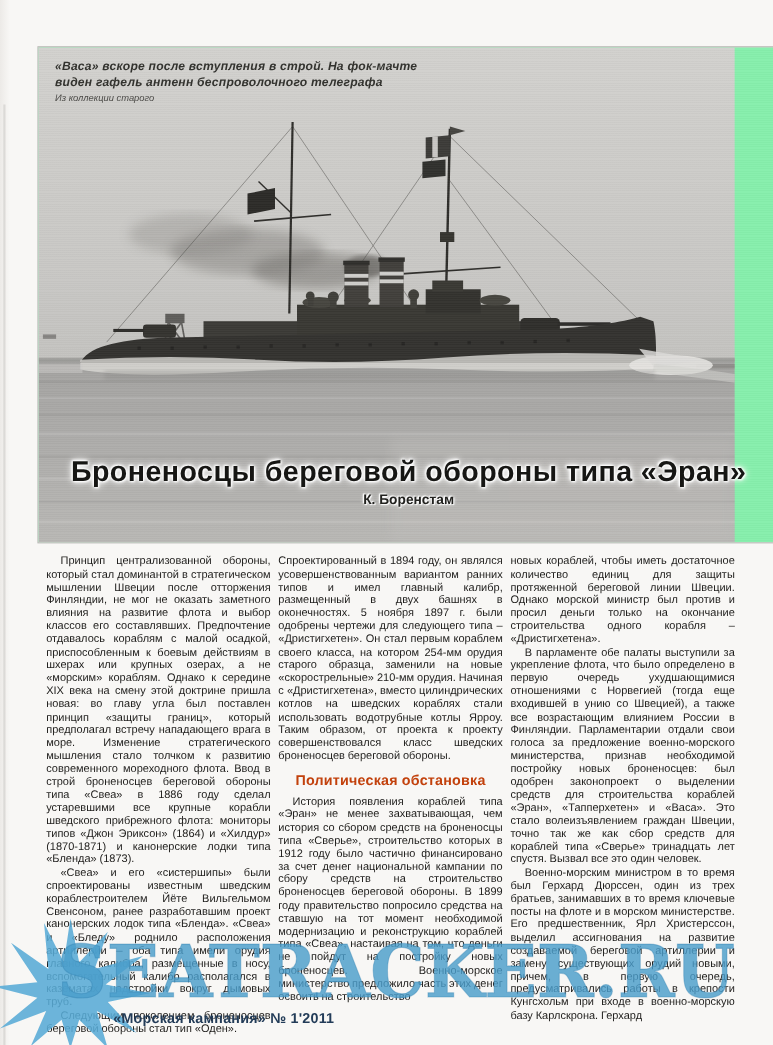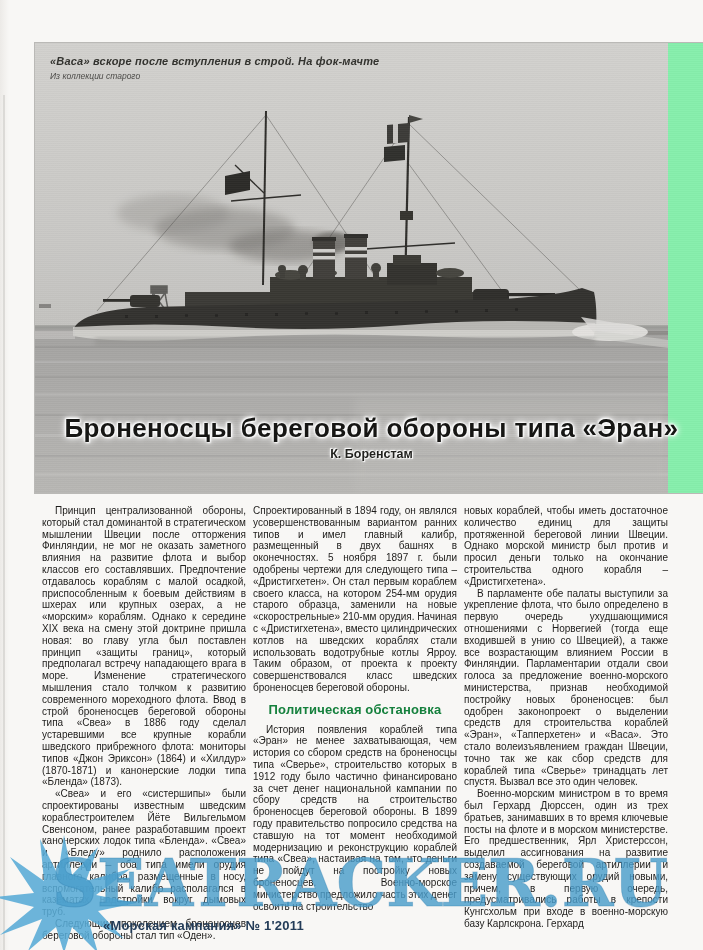--- a/index.html
+++ b/index.html
@@ -32,21 +32,21 @@
     text-shadow:0 0 2px #fff,0 0 4px #fff,1px 1px 1px #fff,-1px -1px 1px #fff;}
 
   
   .columns{position:absolute;left:42px;top:505px;width:627px;z-index:2;
     display:grid;grid-template-columns:204px 204px 204px;column-gap:7px;}
   .col{font-size:10px;line-height:11.8px;color:#1d1c1a;text-align:justify;
     text-justify:inter-word;hyphens:auto;-webkit-hyphens:auto;word-spacing:-0.2px;}
   .para{margin:0;text-indent:13px;}
   .para.noindent{text-indent:0;}
   .col-heading{font-weight:bold;font-size:13px;text-align:center;text-indent:0;
-    margin:10px 0 8px 0;color:#15803d;letter-spacing:.2px;}
+    margin:10px 0 8px 0;color:#c2410c;letter-spacing:.2px;}
 
   
   .footer-pagenum{position:absolute;left:26px;top:917px;z-index:7;
     font-weight:bold;font-size:10.5px;color:#233c58;margin-top:44px;}
   .footer-journal{position:absolute;left:103px;top:918px;z-index:7;
     font-weight:bold;font-size:13px;letter-spacing:.2px;color:#233c58;}
 
   
   .wm-star{position:absolute;left:-14px;top:835px;z-index:5;}
   .wm-text{position:absolute;left:52px;top:846px;z-index:6;}
@@ -196,20 +196,21 @@
       <polygon points="546,274 604,284 560,291" fill="#dcdbd8" opacity="0.85"></polygon>
       <path d="M560,288 Q600,292 633,297 L633,305 Q595,300 558,295 Z" fill="#d2d1ce" opacity="0.55"></path>
       <rect x="0" y="288" width="40" height="8" fill="#cccbc8" opacity="0.55"></rect>
       <rect x="60" y="294" width="500" height="9" fill="#8d8c89" opacity="0.4" filter="url(#soft2)"></rect>
     </g>
   </svg>
   <div class="grain"></div>
 
   <div class="caption">
     <div class="cap-line">«Васа» вскоре после вступления в строй. На фок-мачте</div>
+    <div class="cap-line">виден гафель антенн беспроволочного телеграфа</div>
     <div class="cap-credit">Из коллекции старого</div>
   </div>
 
   <div class="photo-title">Броненосцы береговой обороны типа «Эран»</div>
   <div class="photo-author">К. Боренстам</div>
 </div>
 
 <div class="columns">
   <div class="col">
       <div class="para">Принцип централизованной обороны, который стал доминантой в стратегическом мышлении Швеции после отторжения Финляндии, не мог не оказать заметного влияния на развитие флота и выбор классов его составлявших. Предпочтение отдавалось кораблям с малой осадкой, приспособленным к боевым действиям в шхерах или крупных озерах, а не «морским» кораблям. Однако к середине XIX века на смену этой доктрине пришла новая: во главу угла был поставлен принцип «защиты границ», который предполагал встречу нападающего врага в море. Изменение стратегического мышления стало толчком к развитию современного мореходного флота. Ввод в строй броненосцев береговой обороны типа «Свеа» в 1886 году сделал устаревшими все крупные корабли шведского прибрежного флота: мониторы типов «Джон Эриксон» (1864) и «Хилдур» (1870-1871) и канонерские лодки типа «Бленда» (1873).</div>

